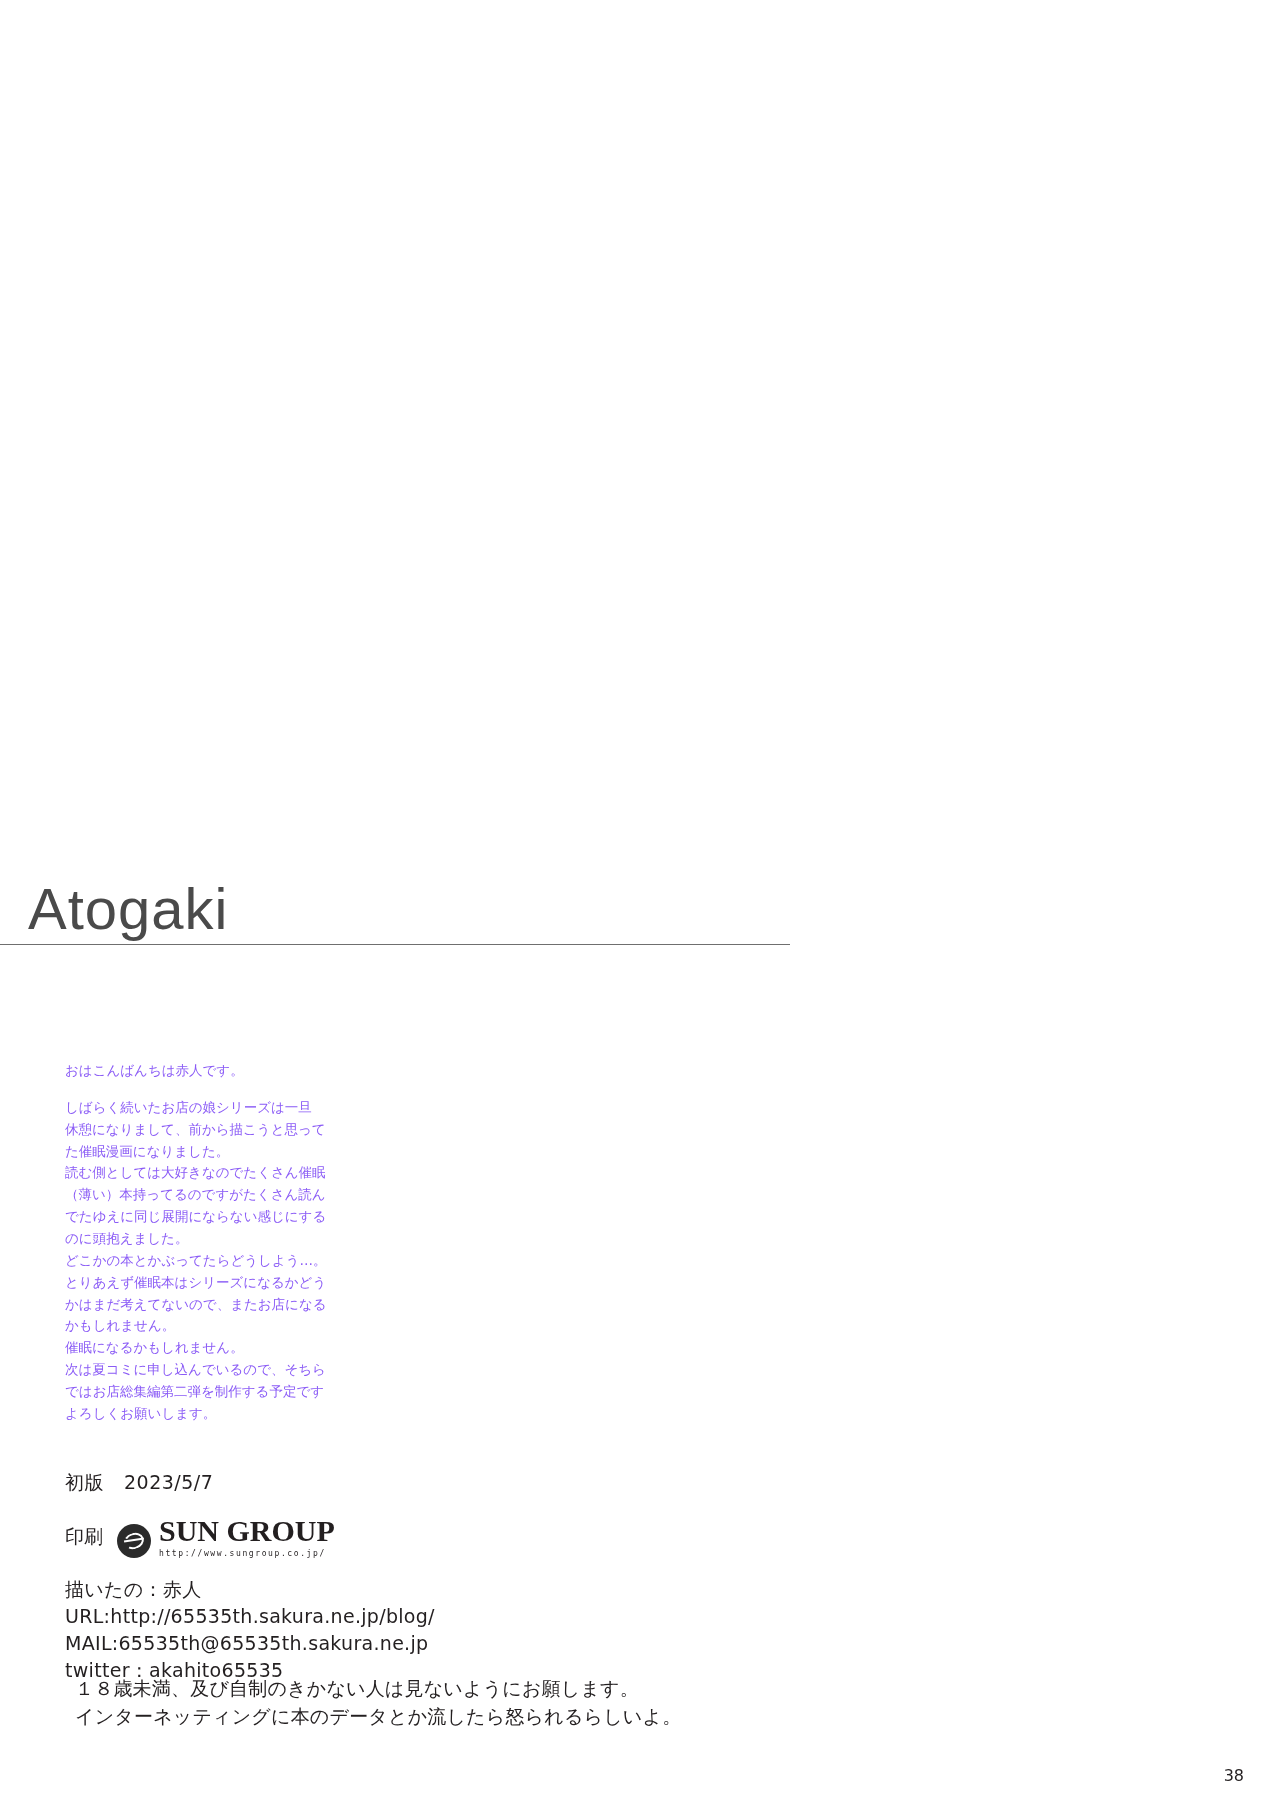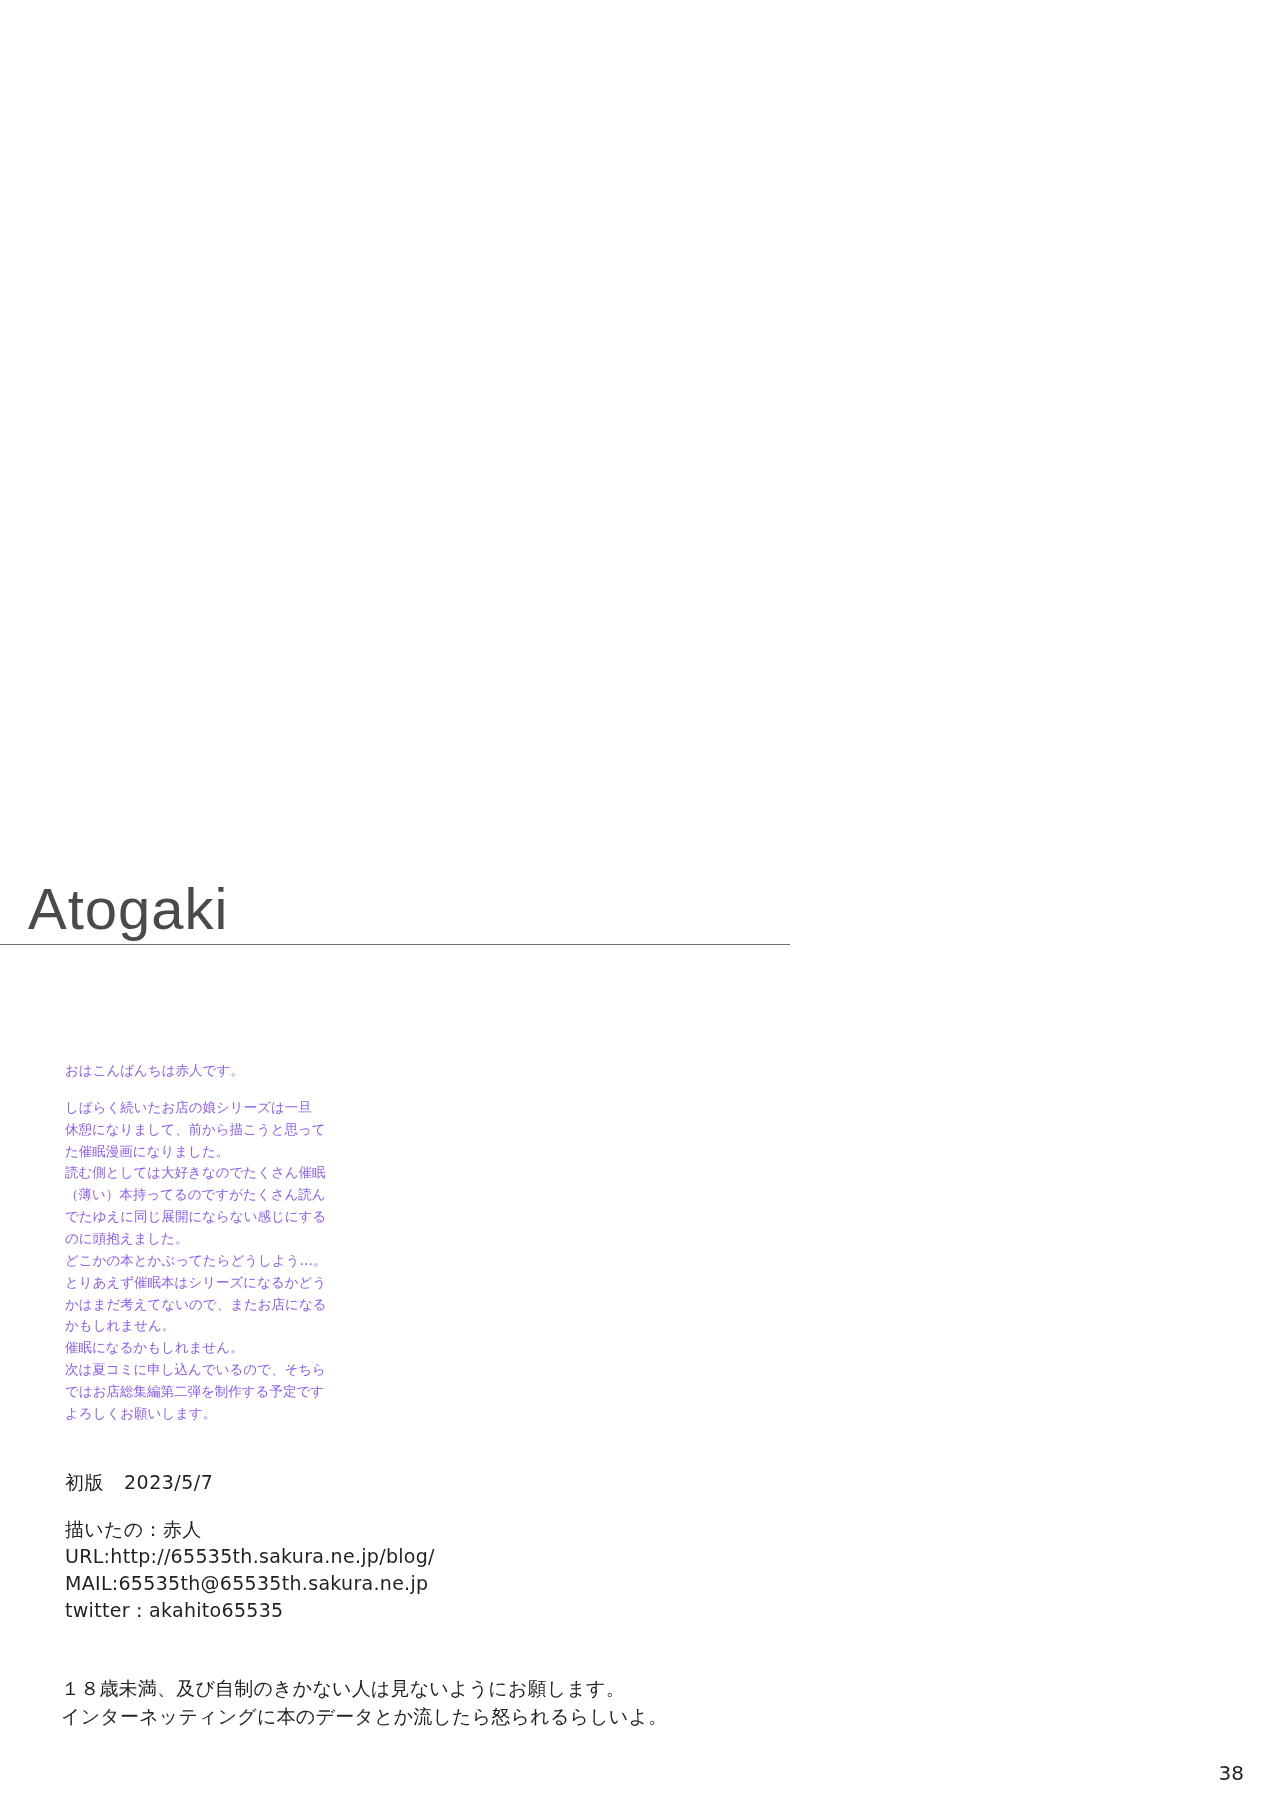--- a/index.html
+++ b/index.html
@@ -149,35 +149,35 @@
   .contact {
     font-size: 19px;
     line-height: 1.42;
     font-family: "DejaVu Sans", "Liberation Sans", sans-serif;
     letter-spacing: 0.3px;
   }
   .contact div { white-space: nowrap; }
 
   .notice {
     position: absolute;
-    left: 61px;
+    left: 75px;
     top: 1675px;
     width: 760px;
     font-size: 19px;
     line-height: 1.45;
     font-family: "DejaVu Sans", "Liberation Sans", sans-serif;
     letter-spacing: 0.2px;
   }
   .notice div { white-space: nowrap; }
 
   .page-number {
     position: absolute;
     right: 36px;
     bottom: 26px;
-    font-size: 20px;
+    font-size: 16px;
     color: #231f20;
     font-family: "DejaVu Sans", "Liberation Sans", sans-serif;
   }
 </style>
 </head>
 <body>
 
 <div class="page">
 
   <div class="title-block">
@@ -204,20 +204,30 @@
     <p>ではお店総集編第二弾を制作する予定です</p>
     <p>よろしくお願いします。</p>
   </div>
 
   <div class="colophon">
 
     <div class="edition-row">
       <span>初版</span><span class="date">2023/5/7</span>
     </div>
 
+    <div class="print-row">
+      <span class="print-label">印刷</span>
+      <span class="logo">
+        <span class="logo-mark"></span>
+        <span class="logo-text">
+          <span class="logo-name">SUN GROUP</span>
+          <span class="logo-url">http://www.sungroup.co.jp/</span>
+        </span>
+      </span>
+    </div>
 
     <div class="contact">
       <div>描いたの：赤人</div>
       <div>URL:http://65535th.sakura.ne.jp/blog/</div>
       <div>MAIL:65535th@65535th.sakura.ne.jp</div>
       <div>twitter：akahito65535</div>
     </div>
   </div>
 
   <div class="notice">

